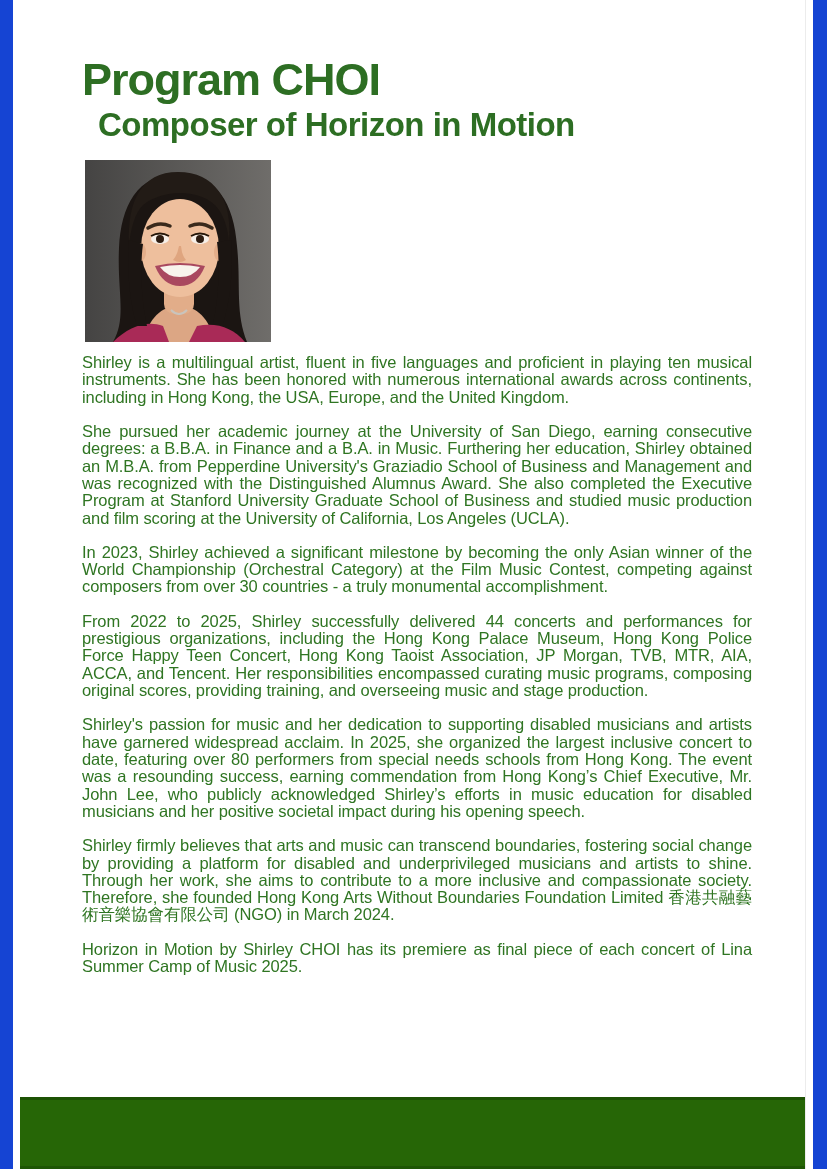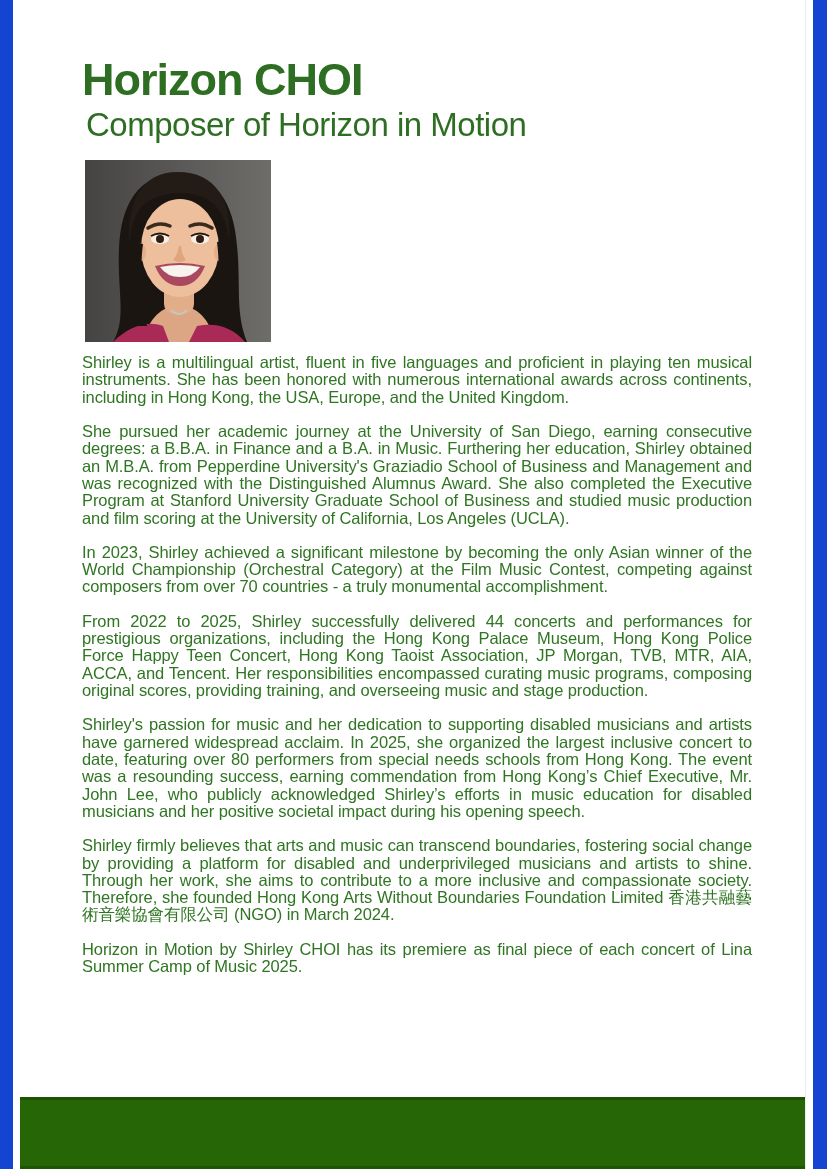--- a/index.html
+++ b/index.html
@@ -18,21 +18,21 @@
   .accent-bar{position:absolute;top:0;height:1169px;background:var(--accent-blue);}
   .accent-bar.left{left:0;width:13px;}
   .accent-bar.right{right:0;width:14px;}
   .page-edge{position:absolute;top:0;left:805px;width:1px;height:1169px;background:#ececec;}
   .content{position:absolute;left:82px;top:0;width:670px;}
   .page-title{
     margin:57px 0 0;font-size:45px;font-weight:bold;line-height:1.0;
     letter-spacing:-1px;color:var(--heading-green);
   }
   .page-subtitle{
-    margin:6px 4px 0;font-size:33px;font-weight:normal;line-height:1.0;
+    margin:6px 16px 0;font-size:33px;font-weight:bold;line-height:1.0;
     letter-spacing:-0.5px;color:var(--heading-green);
   }
   .portrait{display:block;margin:19px 0 0 3px;width:186px;height:182px;}
   .bio{
     margin-top:12px;color:var(--body-green);
     font-size:16.5px;line-height:1.05;letter-spacing:-0.1px;
   }
   .bio p{margin:0 0 17px;text-align:justify;}
   .bio p:last-child{margin-bottom:0;}
   .bio strong{font-weight:normal;}
@@ -43,21 +43,21 @@
   }
 </style>
 </head>
 <body>
 
 <div class="accent-bar left"></div>
 <div class="accent-bar right"></div>
 <div class="page-edge"></div>
 
 <div class="content">
-  <h1 class="page-title">Horizon CHOI</h1>
+  <h1 class="page-title">Program CHOI</h1>
   <h2 class="page-subtitle">Composer of Horizon in Motion</h2>
 
   <svg class="portrait" viewBox="0 0 186 182" xmlns="http://www.w3.org/2000/svg" aria-hidden="true">
     <defs>
       <linearGradient id="pbg" x1="0" y1="0" x2="1" y2="0">
         <stop offset="0" stop-color="#454443"></stop>
         <stop offset="1" stop-color="#6f6d6a"></stop>
       </linearGradient>
     </defs>
     <rect width="186" height="182" fill="url(#pbg)"></rect>
@@ -94,21 +94,21 @@
     <path d="M70 106 Q 95 100 120 106 Q 112 126 95 126 Q 78 126 70 106 Z" fill="#a9485f"></path>
     <path d="M75 107 Q 95 103 115 107 Q 108 117 95 117 Q 82 117 75 107 Z" fill="#f8f3ec"></path>
 
     <path d="M86 150 Q 94 158 102 150" stroke="#c9c4bd" stroke-width="2" fill="none"></path>
   </svg>
 
   <section class="bio">
     <div>
         <p>Shirley is a multilingual artist, fluent in five languages and proficient in playing ten musical instruments. She has been honored with numerous international awards across continents, including in Hong Kong, the USA, Europe, and the United Kingdom.</p>
         <p>She pursued her academic journey at the University of San Diego, earning consecutive degrees: a B.B.A. in Finance and a B.A. in Music. Furthering her education, Shirley obtained an M.B.A. from Pepperdine University's Graziadio School of Business and Management and was recognized with the Distinguished Alumnus Award. She also completed the Executive Program at Stanford University Graduate School of Business and studied music production and film scoring at the University of California, Los Angeles (UCLA).</p>
-        <p>In 2023, Shirley achieved a significant milestone by becoming the only Asian winner of the World Championship (Orchestral Category) at the Film Music Contest, competing against composers from over 70 countries - a truly monumental accomplishment.</p>
+        <p>In 2023, Shirley achieved a significant milestone by becoming the only Asian winner of the World Championship (Orchestral Category) at the Film Music Contest, competing against composers from over 30 countries - a truly monumental accomplishment.</p>
         <p>From 2022 to 2025, Shirley successfully delivered 44 concerts and performances for prestigious organizations, including the Hong Kong Palace Museum, Hong Kong Police Force Happy Teen Concert, Hong Kong Taoist Association, JP Morgan, TVB, MTR, AIA, ACCA, and Tencent. Her responsibilities encompassed curating music programs, composing original scores, providing training, and overseeing music and stage production.</p>
         <p>Shirley's passion for music and her dedication to supporting disabled musicians and artists have garnered widespread acclaim. In 2025, she organized the largest inclusive concert to date, featuring over 80 performers from special needs schools from Hong Kong. The event was a resounding success, earning commendation from Hong Kong’s Chief Executive, Mr. John Lee, who publicly acknowledged Shirley’s efforts in music education for disabled musicians and her positive societal impact during his opening speech.</p>
         <p>Shirley firmly believes that arts and music can transcend boundaries, fostering social change by providing a platform for disabled and underprivileged musicians and artists to shine. Through her work, she aims to contribute to a more inclusive and compassionate society. Therefore, she founded Hong Kong Arts Without Boundaries Foundation Limited 香港共融藝術音樂協會有限公司 (NGO) in March 2024.</p>
         <p><strong>Horizon in Motion by Shirley CHOI</strong> has its premiere as final piece of each concert of Lina Summer Camp of Music 2025.</p>
       </div>
   </section>
 </div>
 
 <div class="footer-bar"></div>
 

